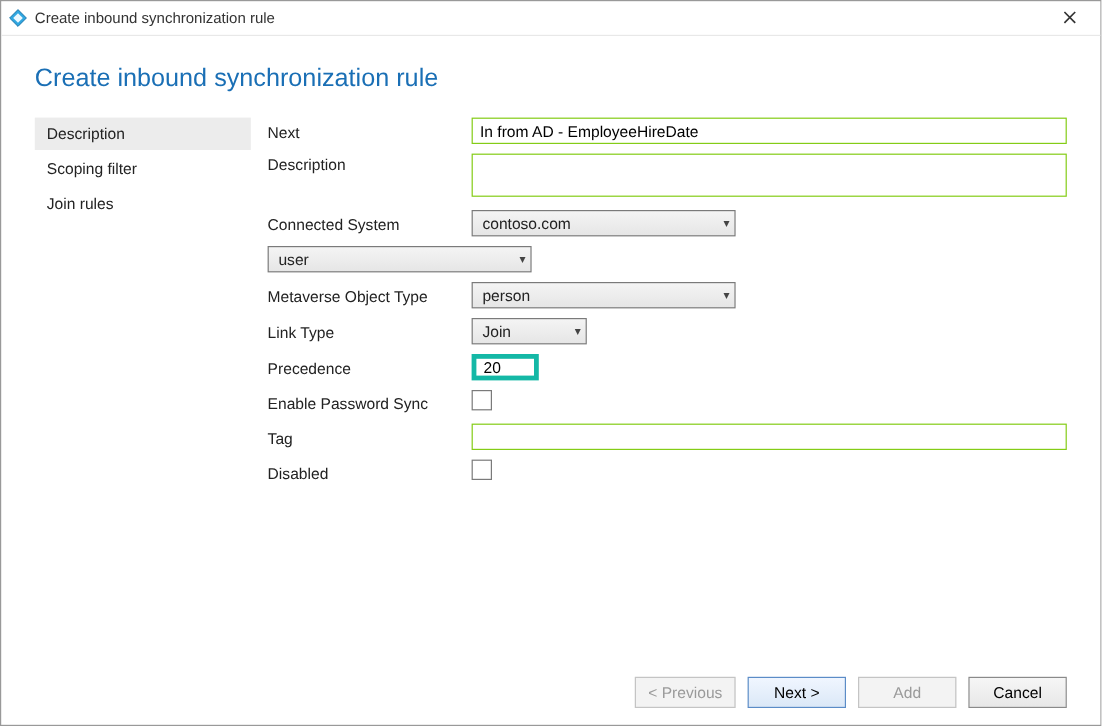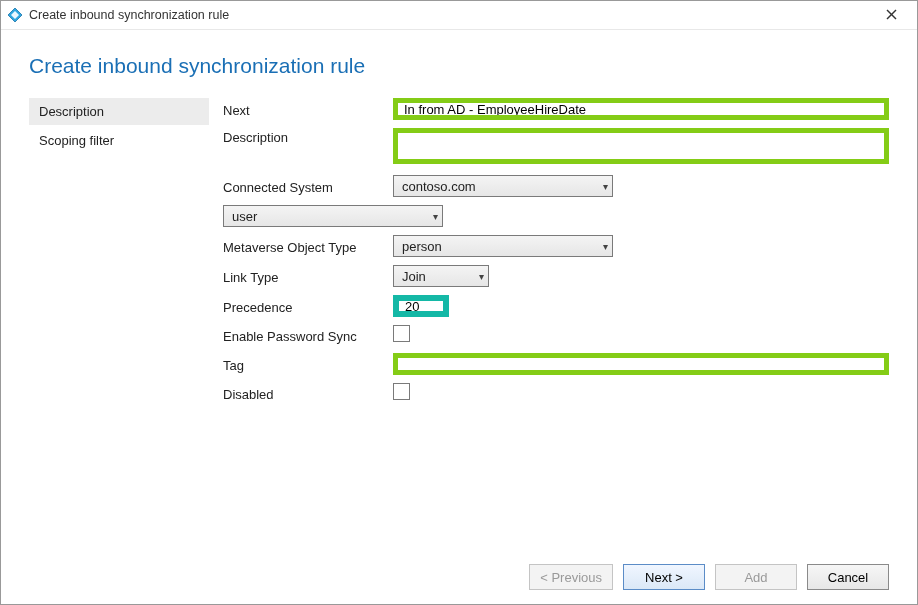--- a/index.html
+++ b/index.html
@@ -108,34 +108,34 @@
   }
   .form-control {
     flex: 1;
   }
 
   input[type="text"].wide,
   textarea.wide {
     width: 100%;
     max-width: 496px;
     box-sizing: border-box;
-    border: 5px solid #84cc16;
+    border: 1px solid #84cc16;
     padding: 3px 6px;
     font-family: inherit;
     font-size: 13px;
     height: 22px;
     background: #fff;
   }
   textarea.wide {
     height: 36px;
     resize: none;
   }
   input.small-num {
     width: 56px;
-    border: 6px solid #14b8a6;
+    border: 4px solid #14b8a6;
     padding: 3px 6px;
     font-family: inherit;
     font-size: 13px;
     height: 22px;
     box-sizing: border-box;
     background: #fff;
   }
 
   .dd {
     display: inline-flex;
@@ -226,20 +226,23 @@
 
     <div class="content-row">
 
       <div class="side-nav">
         <div class="nav-item active">
           <span>Description</span>
         </div>
         <div class="nav-item">
           <span>Scoping filter</span>
         </div>
+        <div class="nav-item">
+          <span>Join rules</span>
+        </div>
       </div>
 
       <div class="form-area">
 
         <div class="form-row">
           <div class="form-label">Next</div>
           <div class="form-control">
             <input type="text" class="wide" value="In from AD - EmployeeHireDate" style="">
           </div>
         </div>

